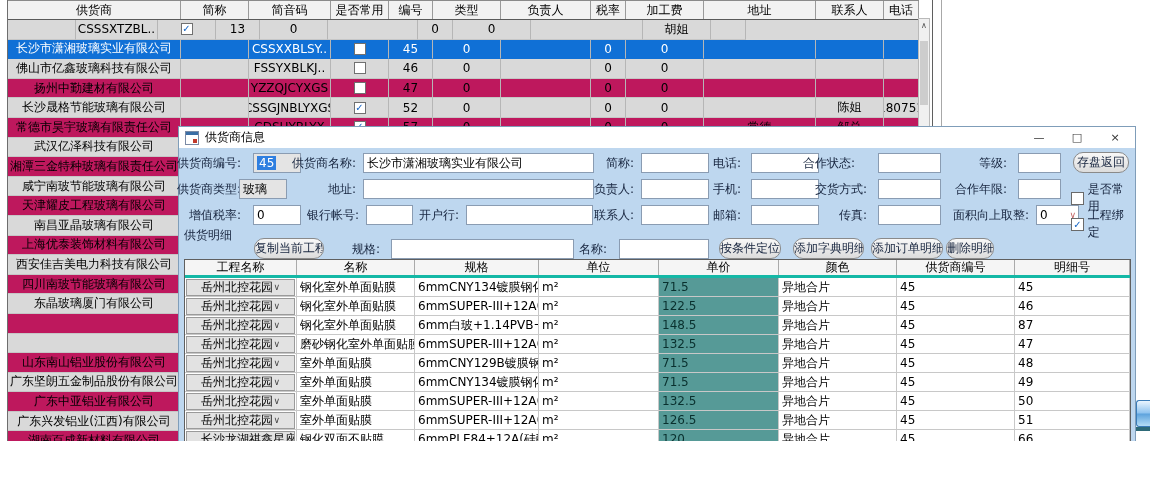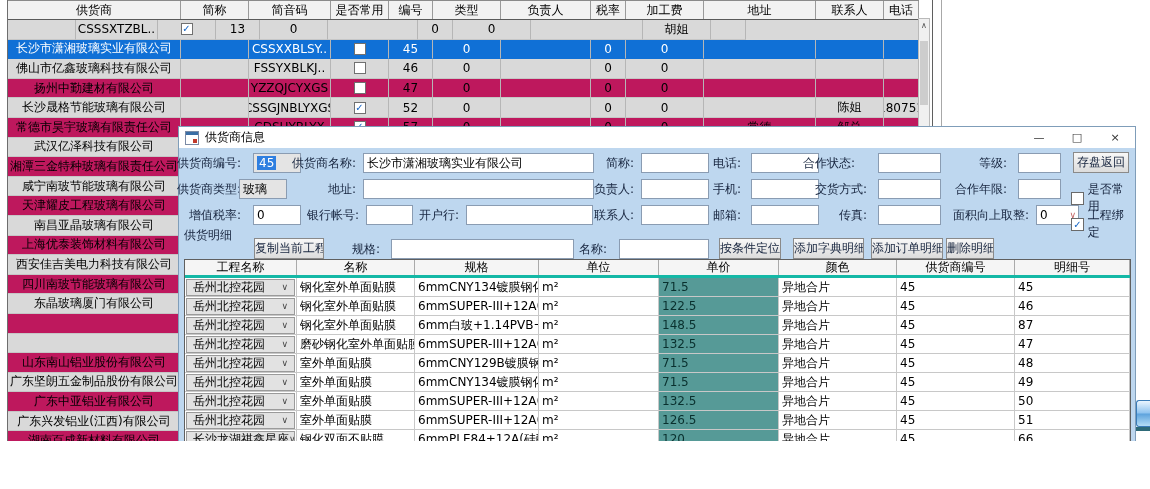--- a/index.html
+++ b/index.html
@@ -40,39 +40,39 @@
   #dlg-icon::before{content:"";position:absolute;left:0;top:0;width:100%;height:3px;background:#3a6ea5;}
   #dlg-icon::after{content:"";position:absolute;right:1px;bottom:1px;width:4px;height:4px;background:#c0392b;}
   .win-btn{position:absolute;top:0;width:36px;height:21px;text-align:center;line-height:21px;font-size:11px;color:#333;}
   #btn-min{right:78px;} #btn-max{right:40px;} #btn-close{right:2px;}
   .dlabel{position:absolute;white-space:nowrap;color:#16243e;line-height:20px;}
   .dbox{position:absolute;height:20px;background:#fff;border:1px solid #8a9cb2;box-sizing:border-box;
         line-height:18px;padding:0 3px;overflow:hidden;white-space:nowrap;}
   .dbox.ro{background:#e4e4e4;}
   .sel-val{background:#2f7fe0;color:#fff;padding:0 2px;}
   .dbtn{position:absolute;height:21px;background:linear-gradient(#f8f8f8,#dcdcdc);border:1px solid #8a8a8a;
-        box-sizing:border-box;text-align:center;line-height:19px;color:#16243e;overflow:hidden;white-space:nowrap;border-radius:0;}
+        box-sizing:border-box;text-align:center;line-height:19px;color:#16243e;overflow:hidden;white-space:nowrap;border-radius:10px;}
   .dchk{position:absolute;display:flex;align-items:center;gap:4px;color:#16243e;}
   .dchk .box{width:13px;height:13px;background:#fff;border:1px solid #6a6a6a;box-sizing:border-box;
              line-height:11px;text-align:center;font-size:10px;color:#1565c5;}
   .combo-sm{position:absolute;height:20px;background:#fff;border:1px solid #8a9cb2;box-sizing:border-box;
             line-height:18px;padding:0 3px;}
   .combo-sm .chev{position:absolute;right:2px;top:0;font-size:9px;color:#c06060;}
   
   #dgrid{position:absolute;left:5px;top:132px;width:945px;background:#fff;border:1px solid #5f5f5f;box-sizing:content-box;}
   .ghead{display:flex;height:15px;background:#f5f5f5;border-bottom:3px solid #14b8a6;}
   .gh{display:flex;align-items:center;justify-content:center;border-right:1px solid #aaa;box-sizing:border-box;overflow:hidden;white-space:nowrap;}
   .grow{display:flex;height:19px;background:#fff;}
   .gc{display:flex;align-items:center;border-right:1px solid #c8c8c8;border-bottom:1px solid #c8c8c8;
       box-sizing:border-box;overflow:hidden;white-space:nowrap;padding:0 3px;}
   .g0{width:112px;padding:0;}.g1{width:118px}.g2{width:124px}.g3{width:120px}.g4{width:120px}
   .g5{width:118px}.g6{width:118px}.g7{width:115px}
   .gc.price{background:#569a97;color:#09302e;}
   .combo{flex:1;display:flex;justify-content:space-between;align-items:center;height:17px;margin:1px;
-         background:#e2e2e2;border:1px solid #9a9a9a;box-sizing:border-box;padding:0 6px;overflow:hidden;white-space:nowrap;}
+         background:#e2e2e2;border:1px solid #9a9a9a;box-sizing:border-box;padding:0 14px;overflow:hidden;white-space:nowrap;}
   .combo .chev{font-size:9px;color:#444;}
   #price-note{position:absolute;left:408px;top:336px;width:140px;text-align:center;color:#cb4a47;
               font-size:13px;font-weight:bold;}
   
   #glossy-btn{position:absolute;left:1136px;top:400px;width:14px;height:27px;border:1px solid #3b7cb8;border-right:none;
       border-radius:3px 0 0 3px;background:linear-gradient(#eaf5ff,#8fc3ef 48%,#5ea3dd 52%,#b5ddf5);box-sizing:border-box;z-index:12;}
   #teal-strip{position:absolute;left:1136px;top:427px;width:14px;height:4px;background:#2e6a78;z-index:12;}
   #corner-glyph{position:absolute;left:1124px;top:464px;font-family:"DejaVu Serif",serif;font-weight:bold;
       font-size:21px;color:#000;z-index:13;}
 </style>

